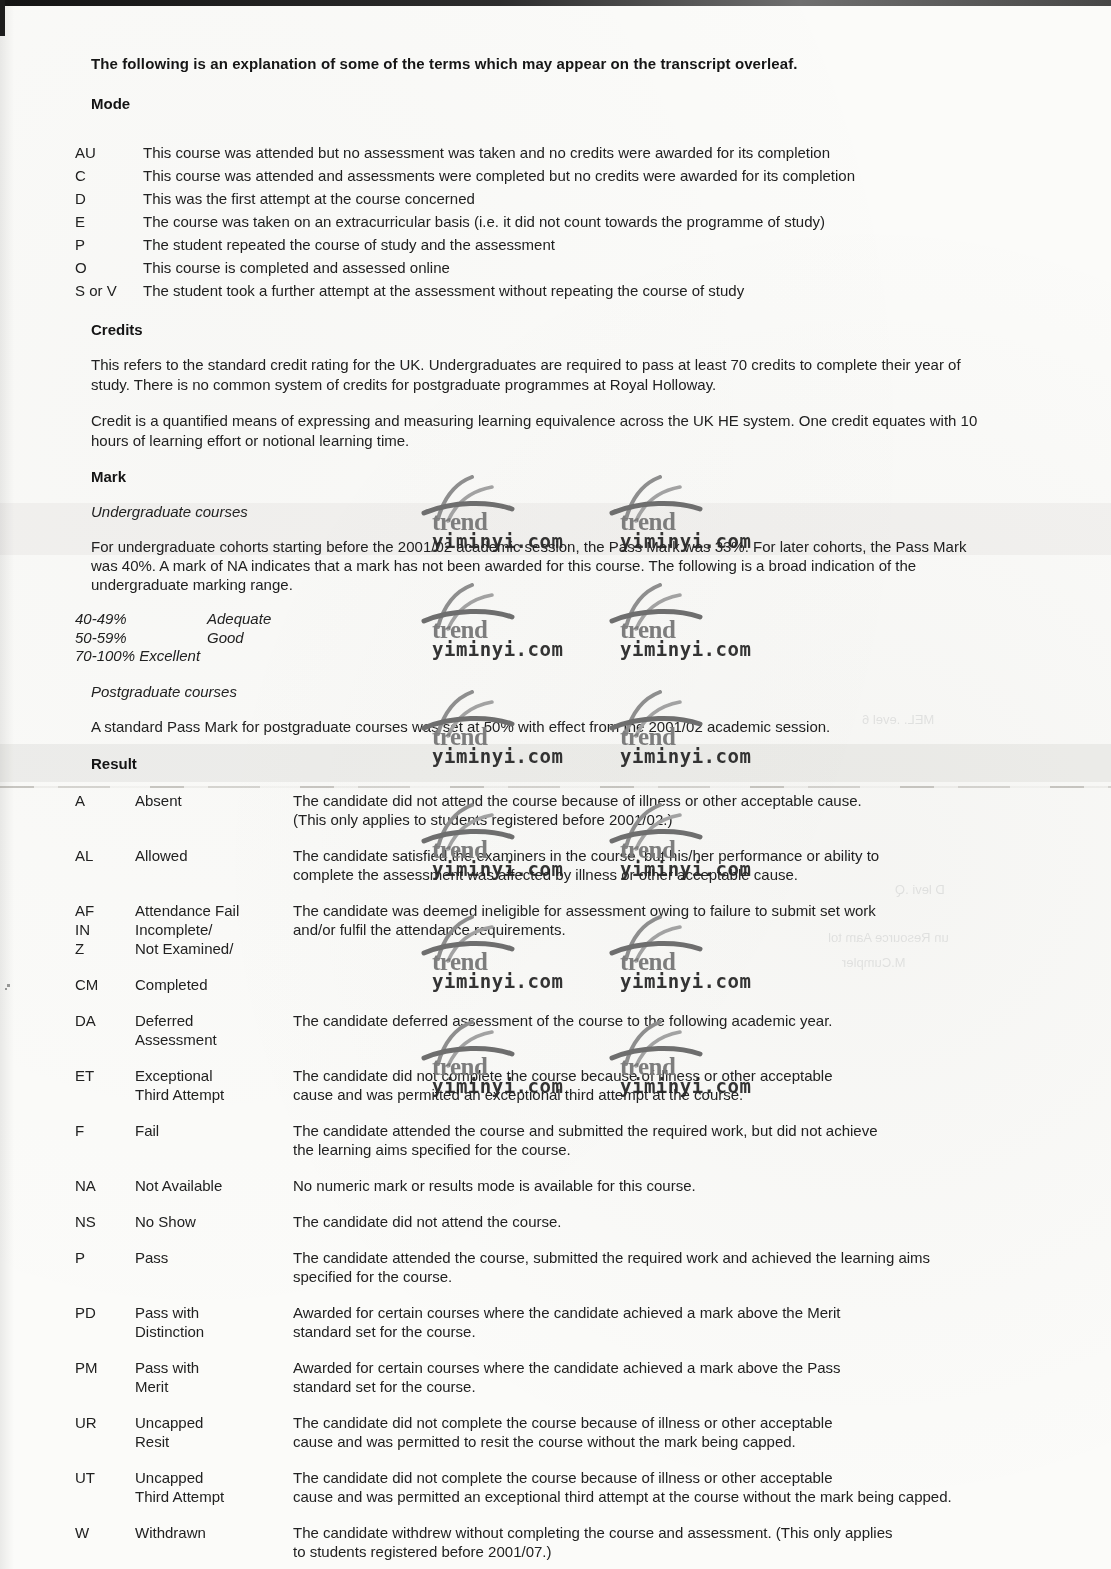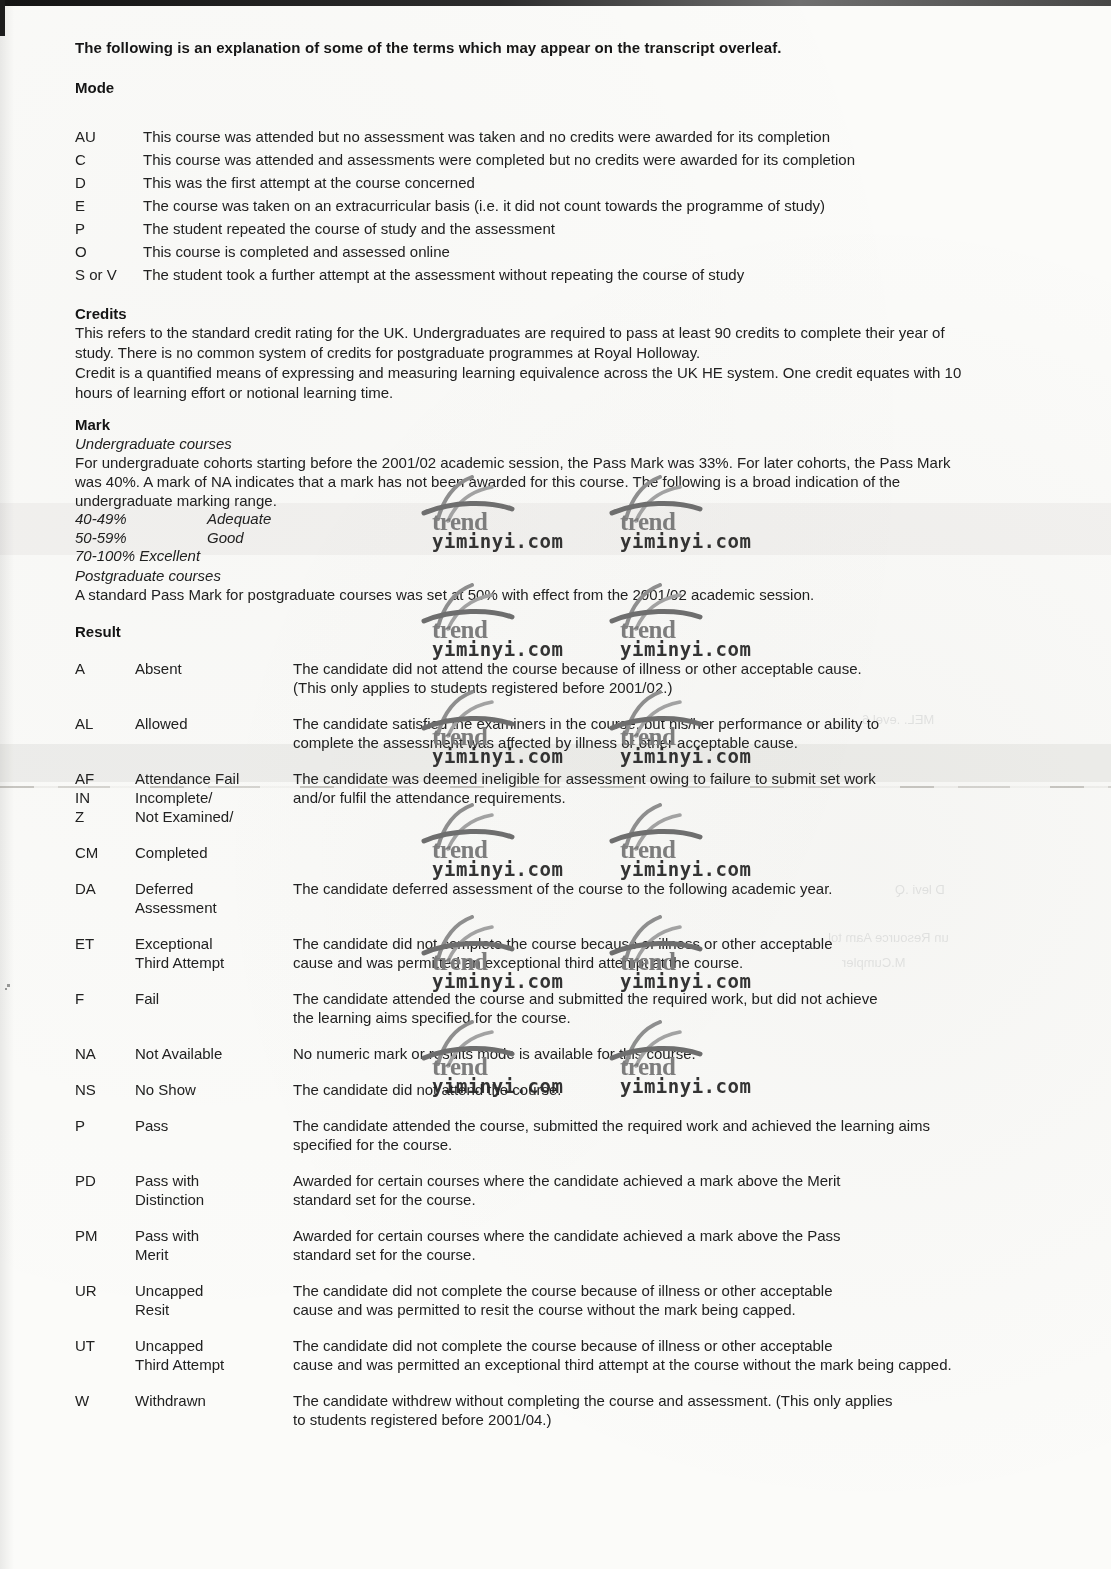--- a/index.html
+++ b/index.html
@@ -19,21 +19,21 @@
   .scan-band{position:absolute;left:0;right:0;z-index:1;}
   .band1{top:503px;height:52px;background:rgba(150,145,136,0.08);}
   .band2{top:744px;height:38px;background:rgba(150,145,136,0.12);}
   .fold-line{position:absolute;left:0;right:0;top:786px;height:2px;z-index:4;opacity:.65;
     background:repeating-linear-gradient(90deg,
       rgba(110,105,95,0.55) 0 34px, rgba(110,105,95,0.12) 34px 58px,
       rgba(110,105,95,0.4) 58px 110px, rgba(110,105,95,0.08) 110px 150px);}
   .speck{position:absolute;background:rgba(60,60,60,0.5);z-index:2;}
 
   .content{position:absolute;left:75px;top:38px;width:990px;z-index:2;line-height:19px;}
-  .content p,.content h2{margin:0;}
+  .content p,.content h2{margin:16px;}
   .intro{font-weight:bold;color:#161616;letter-spacing:.1px;}
   h2{font-size:15px;color:#141414;line-height:19px;}
   #h-mode{margin-top:21px;}
   #mode-list{margin-top:28px;}
   .mode-row{display:grid;grid-template-columns:68px 1fr;line-height:23px;}
   #h-credits{margin-top:18px;}
   .para{white-space:pre-line;}
   .credits-p1{margin-top:21px;line-height:20px;}
   .credits-p2{margin-top:13px;line-height:20px;}
   #h-mark{margin-top:12px;}
@@ -100,21 +100,21 @@
           <span class="mode-code">O</span>
           <span class="mode-desc">This course is completed and assessed online</span>
         </div>
         <div class="mode-row">
           <span class="mode-code">S or V</span>
           <span class="mode-desc">The student took a further attempt at the assessment without repeating the course of study</span>
         </div>
       </div>
 
     <h2 id="h-credits">Credits</h2>
-    <p class="para credits-p1">This refers to the standard credit rating for the UK. Undergraduates are required to pass at least 90 credits to complete their year of
+    <p class="para credits-p1">This refers to the standard credit rating for the UK. Undergraduates are required to pass at least 70 credits to complete their year of
 study.  There is no common system of credits for postgraduate programmes at Royal Holloway.</p>
     <p class="para credits-p2">Credit is a quantified means of expressing and measuring learning equivalence across the UK HE system. One credit equates with 10
 hours of learning effort or notional learning time.</p>
 
     <h2 id="h-mark">Mark</h2>
     <p class="subhead">Undergraduate courses</p>
     <p class="para ug-para">For undergraduate cohorts starting before the 2001/02 academic session, the Pass Mark was 33%. For later cohorts, the Pass Mark
 was 40%. A mark of NA indicates that a mark has not been awarded for this course. The following is a broad indication of the
 undergraduate marking range.</p>
     <div id="range-list">
@@ -219,21 +219,21 @@
           <span class="result-codes">UT</span>
           <span class="result-labels">Uncapped
 Third Attempt</span>
           <span class="result-desc">The candidate did not complete the course because of illness or other acceptable
 cause and was permitted an exceptional third attempt at the course without the mark being capped.</span>
         </div>
         <div class="result-row">
           <span class="result-codes">W</span>
           <span class="result-labels">Withdrawn</span>
           <span class="result-desc">The candidate withdrew without completing the course and assessment. (This only applies
-to students registered before 2001/04.)</span>
+to students registered before 2001/07.)</span>
         </div>
       </div>
   </div>
 
   <div id="watermarks">
       <div class="watermark" style="left: 388px; top: 475px;">
         <svg width="115" height="58" viewBox="0 0 115 58">
           <path d="M34 44 C 40 22, 52 8, 68 2" stroke="#8e8e8e" stroke-width="4" fill="none" stroke-linecap="round"></path>
           <path d="M44 46 C 52 28, 66 16, 88 12" stroke="#a2a2a2" stroke-width="3.6" fill="none" stroke-linecap="round"></path>
           <path d="M20 38 C 48 26, 86 26, 108 34" stroke="#6e6e6e" stroke-width="5" fill="none" stroke-linecap="round"></path>

